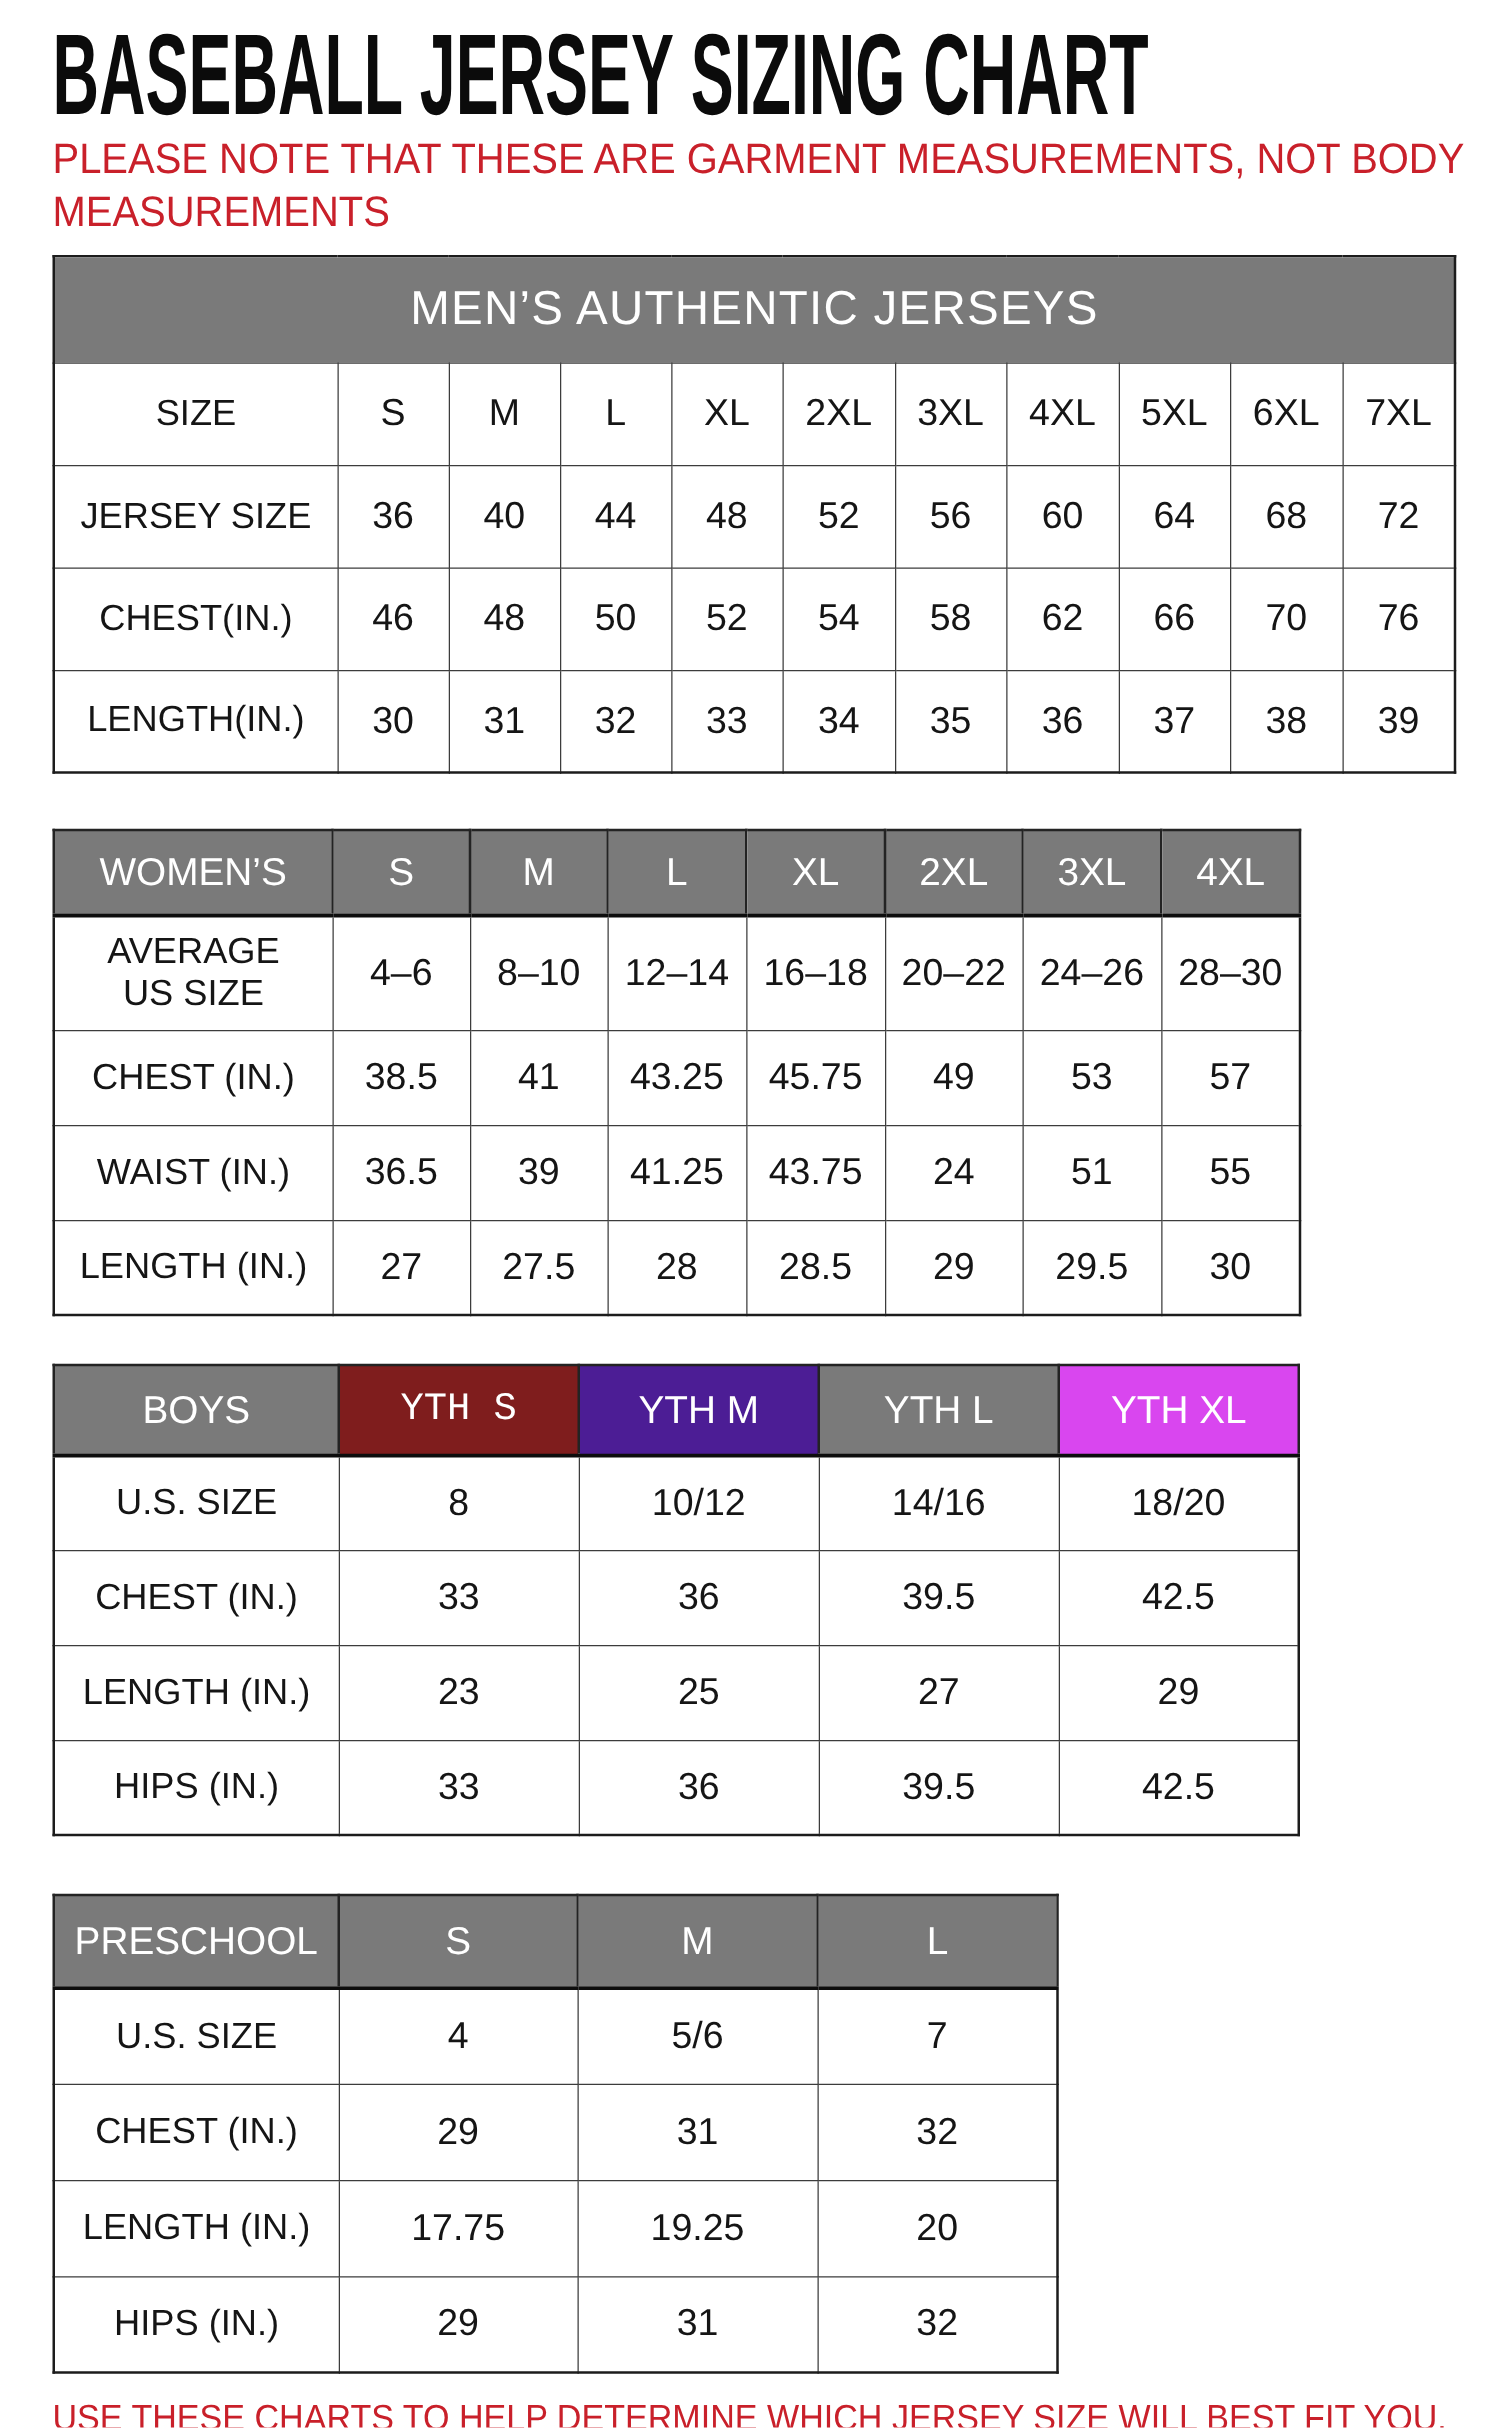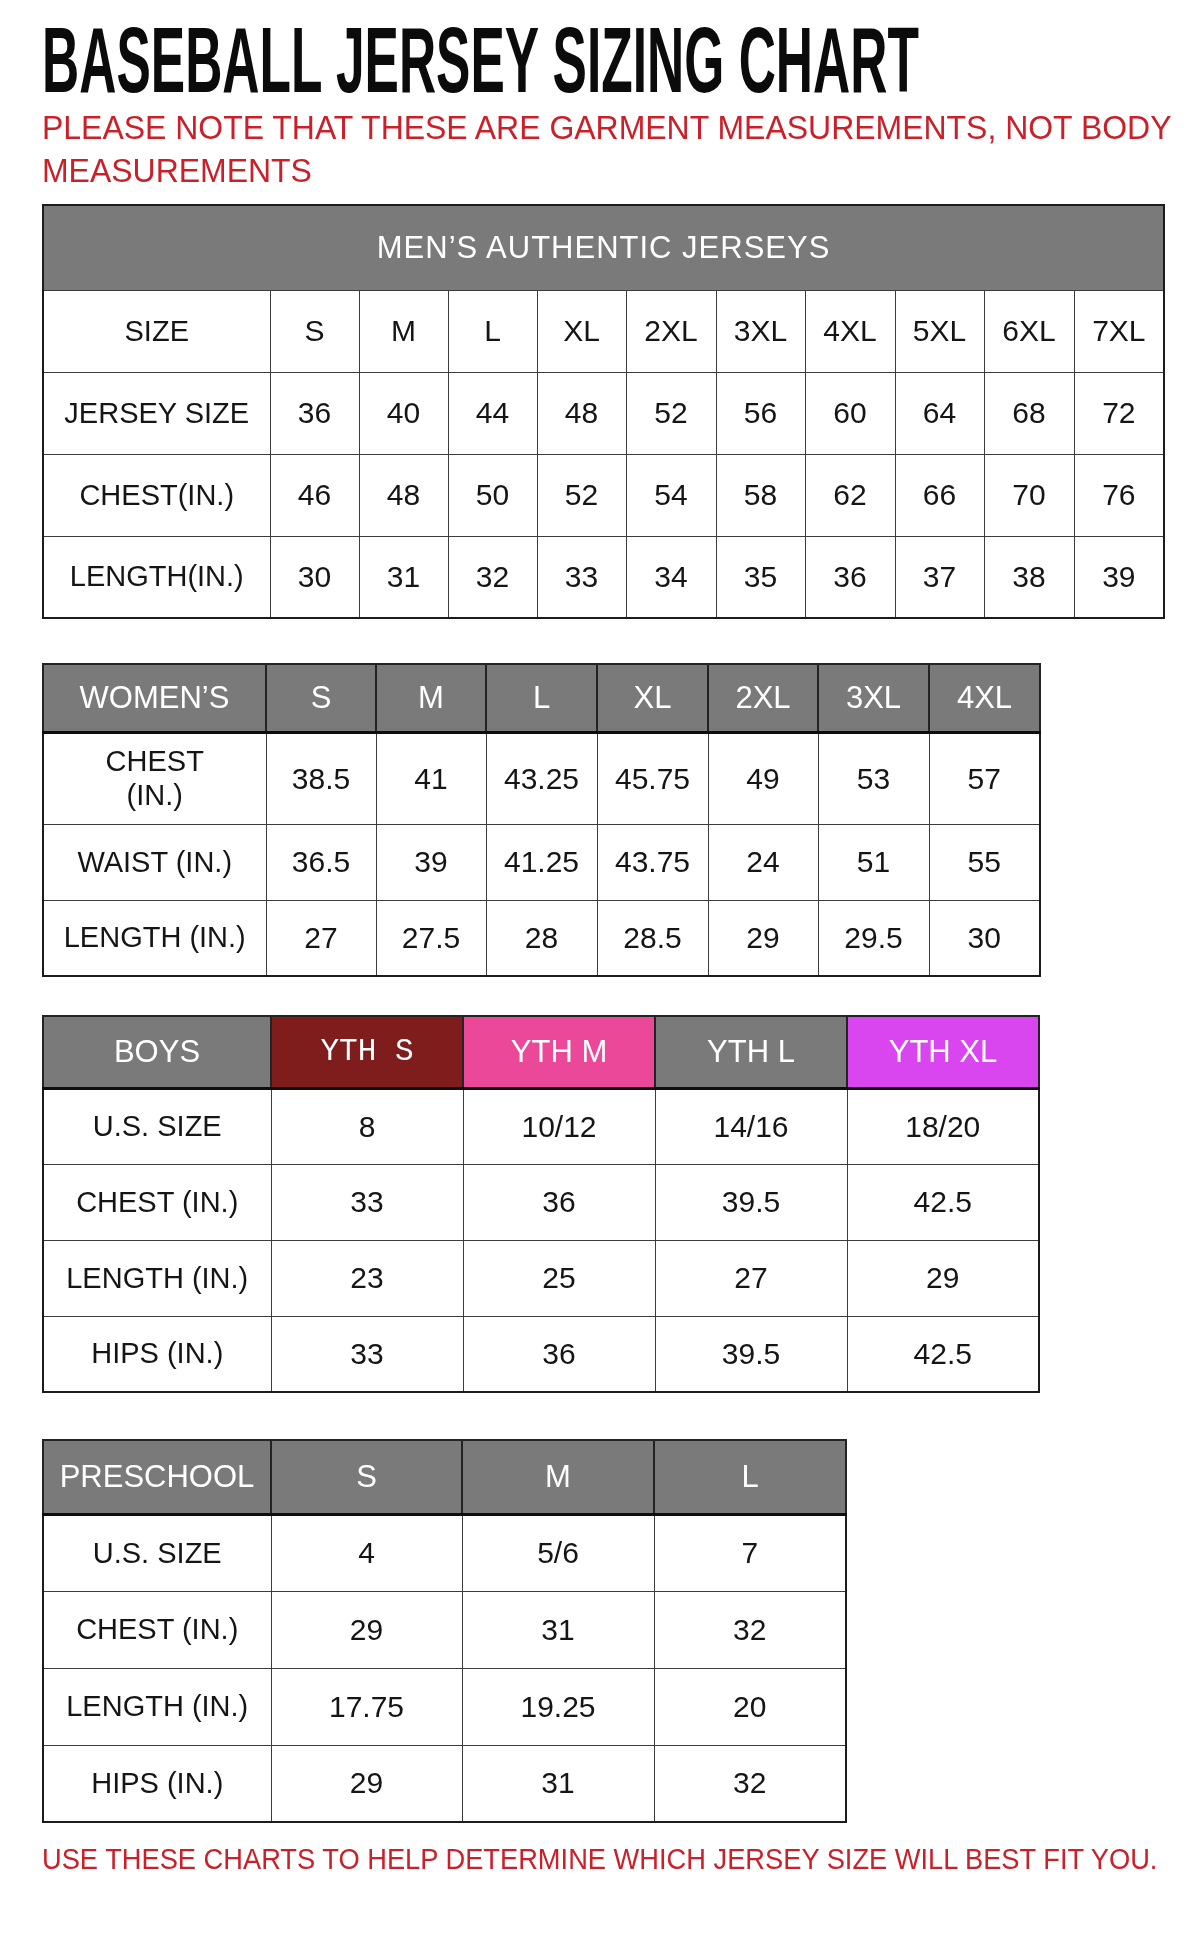--- a/index.html
+++ b/index.html
@@ -43,21 +43,21 @@
   }
   table.size-table th, table.size-table td {
     border: 1px solid #3c3c3c;
     text-align: center;
     vertical-align: middle;
     padding: 0;
     overflow: hidden;
   }
   th.banner {
     height: 84px;
-    font-size: 31px;
+    font-size: 38px;
     font-weight: 400;
     letter-spacing: 1px;
     color: #ffffff;
     border: 1px solid #5a5a5a;
     border-bottom: 2px solid #111;
   }
   tr.gray-head th {
     font-size: 31px;
     font-weight: 400;
     color: #ffffff;
@@ -199,20 +199,30 @@
           <th style="background: rgb(122, 122, 122);">M</th>
           <th style="background: rgb(122, 122, 122);">L</th>
           <th style="background: rgb(122, 122, 122);">XL</th>
           <th style="background: rgb(122, 122, 122);">2XL</th>
           <th style="background: rgb(122, 122, 122);">3XL</th>
           <th style="background: rgb(122, 122, 122);">4XL</th>
         </tr>
     </thead>
     <tbody>
         <tr>
+          <td class="label">AVERAGE US SIZE</td>
+          <td class="val">4–6</td>
+          <td class="val">8–10</td>
+          <td class="val">12–14</td>
+          <td class="val">16–18</td>
+          <td class="val">20–22</td>
+          <td class="val">24–26</td>
+          <td class="val">28–30</td>
+        </tr>
+        <tr>
           <td class="label">CHEST (IN.)</td>
           <td class="val">38.5</td>
           <td class="val">41</td>
           <td class="val">43.25</td>
           <td class="val">45.75</td>
           <td class="val">49</td>
           <td class="val">53</td>
           <td class="val">57</td>
         </tr>
         <tr>
@@ -243,21 +253,21 @@
       <col style="width:228px">
       <col style="width:192px">
         <col style="width:192px">
       <col style="width:192px">
         <col style="width:192px">
     </colgroup>
     <thead>
       <tr class="gray-head">
           <th style="background: rgb(122, 122, 122);">BOYS</th>
           <th style="background: #7f1d1d; font-family: Liberation Mono, monospace;">YTH S</th>
-          <th style="background: #ec4899;">YTH M</th>
+          <th style="background: #4c1d95;">YTH M</th>
           <th style="background: rgb(122, 122, 122);">YTH L</th>
           <th style="background: #d946ef;">YTH XL</th>
         </tr>
     </thead>
     <tbody>
         <tr>
           <td class="label">U.S. SIZE</td>
           <td class="val">8</td>
           <td class="val">10/12</td>
           <td class="val">14/16</td>

